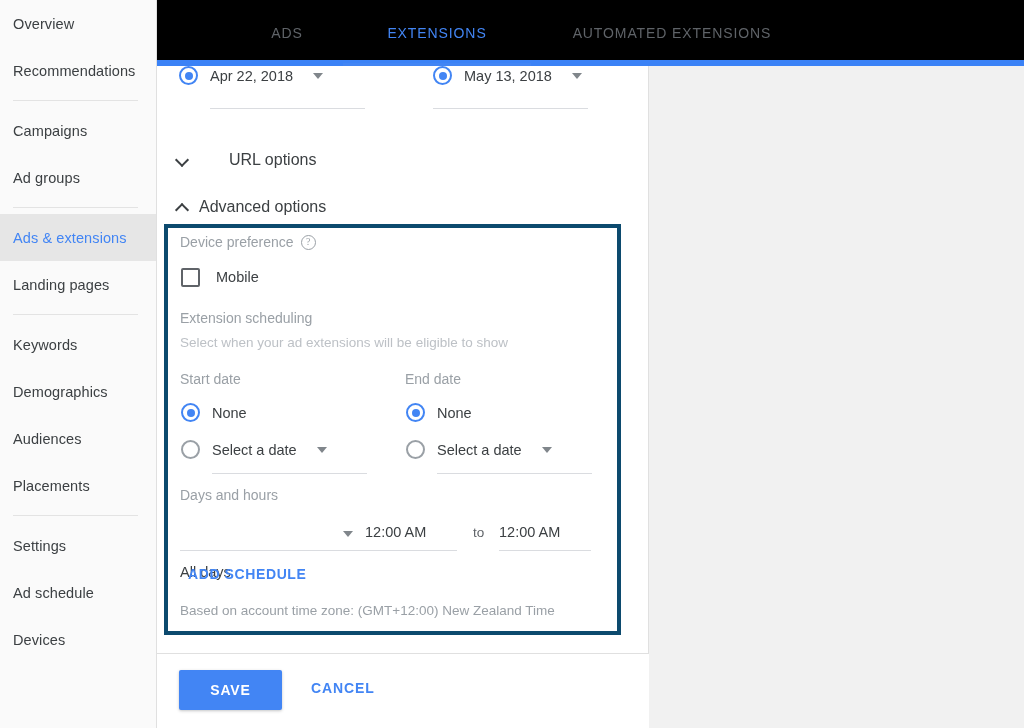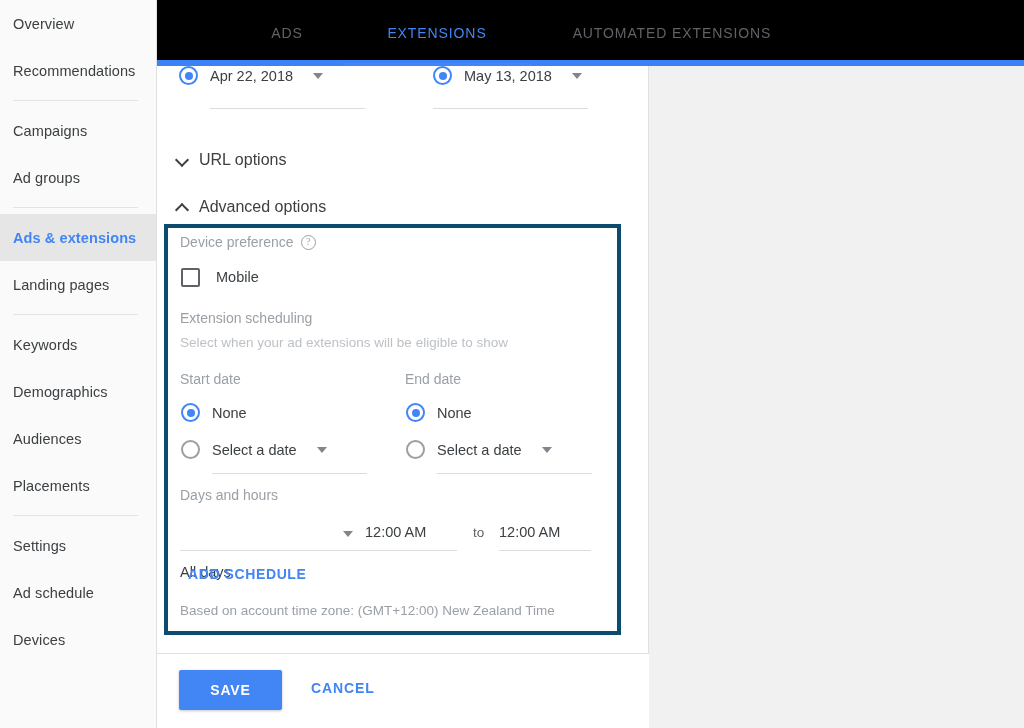--- a/index.html
+++ b/index.html
@@ -36,21 +36,21 @@
     padding-left: 13px;
     font-size: 14.5px;
     color: #3c4043;
     letter-spacing: .1px;
     cursor: pointer;
     white-space: nowrap;
   }
   .nav-item.active {
     background: #e6e6e6;
     color: #4285f4;
-    font-weight: bold;
+    font-weight: normal;
   }
   .nav-sep {
     height: 1px;
     background: #e3e3e3;
     margin: 6px 18px 6px 13px;
   }
 
   
   #tabbar {
     position: absolute;
@@ -408,21 +408,21 @@
         <div class="date-underline" style="left:53px; width:155px;"></div>
 
         <div class="date-field" style="left:245px;padding-left:31px;">
           <span class="radio sel"></span>
           <span class="dval">May 13, 2018</span>
           <span class="caret"></span>
         </div>
         <div class="date-underline" style="left:276px; width:155px;"></div>
       </div>
 
-      <div class="collapse-head" style="left:20px; top:85px;">
+      <div class="collapse-head" style="left:20px; top:85px;gap:30px;">
         <span class="chev down"></span>
         <span>URL options</span>
       </div>
 
       <div class="collapse-head" style="left:20px; top:132px;">
         <span class="chev up"></span>
         <span>Advanced options</span>
       </div>
 
       <div id="hilite">

